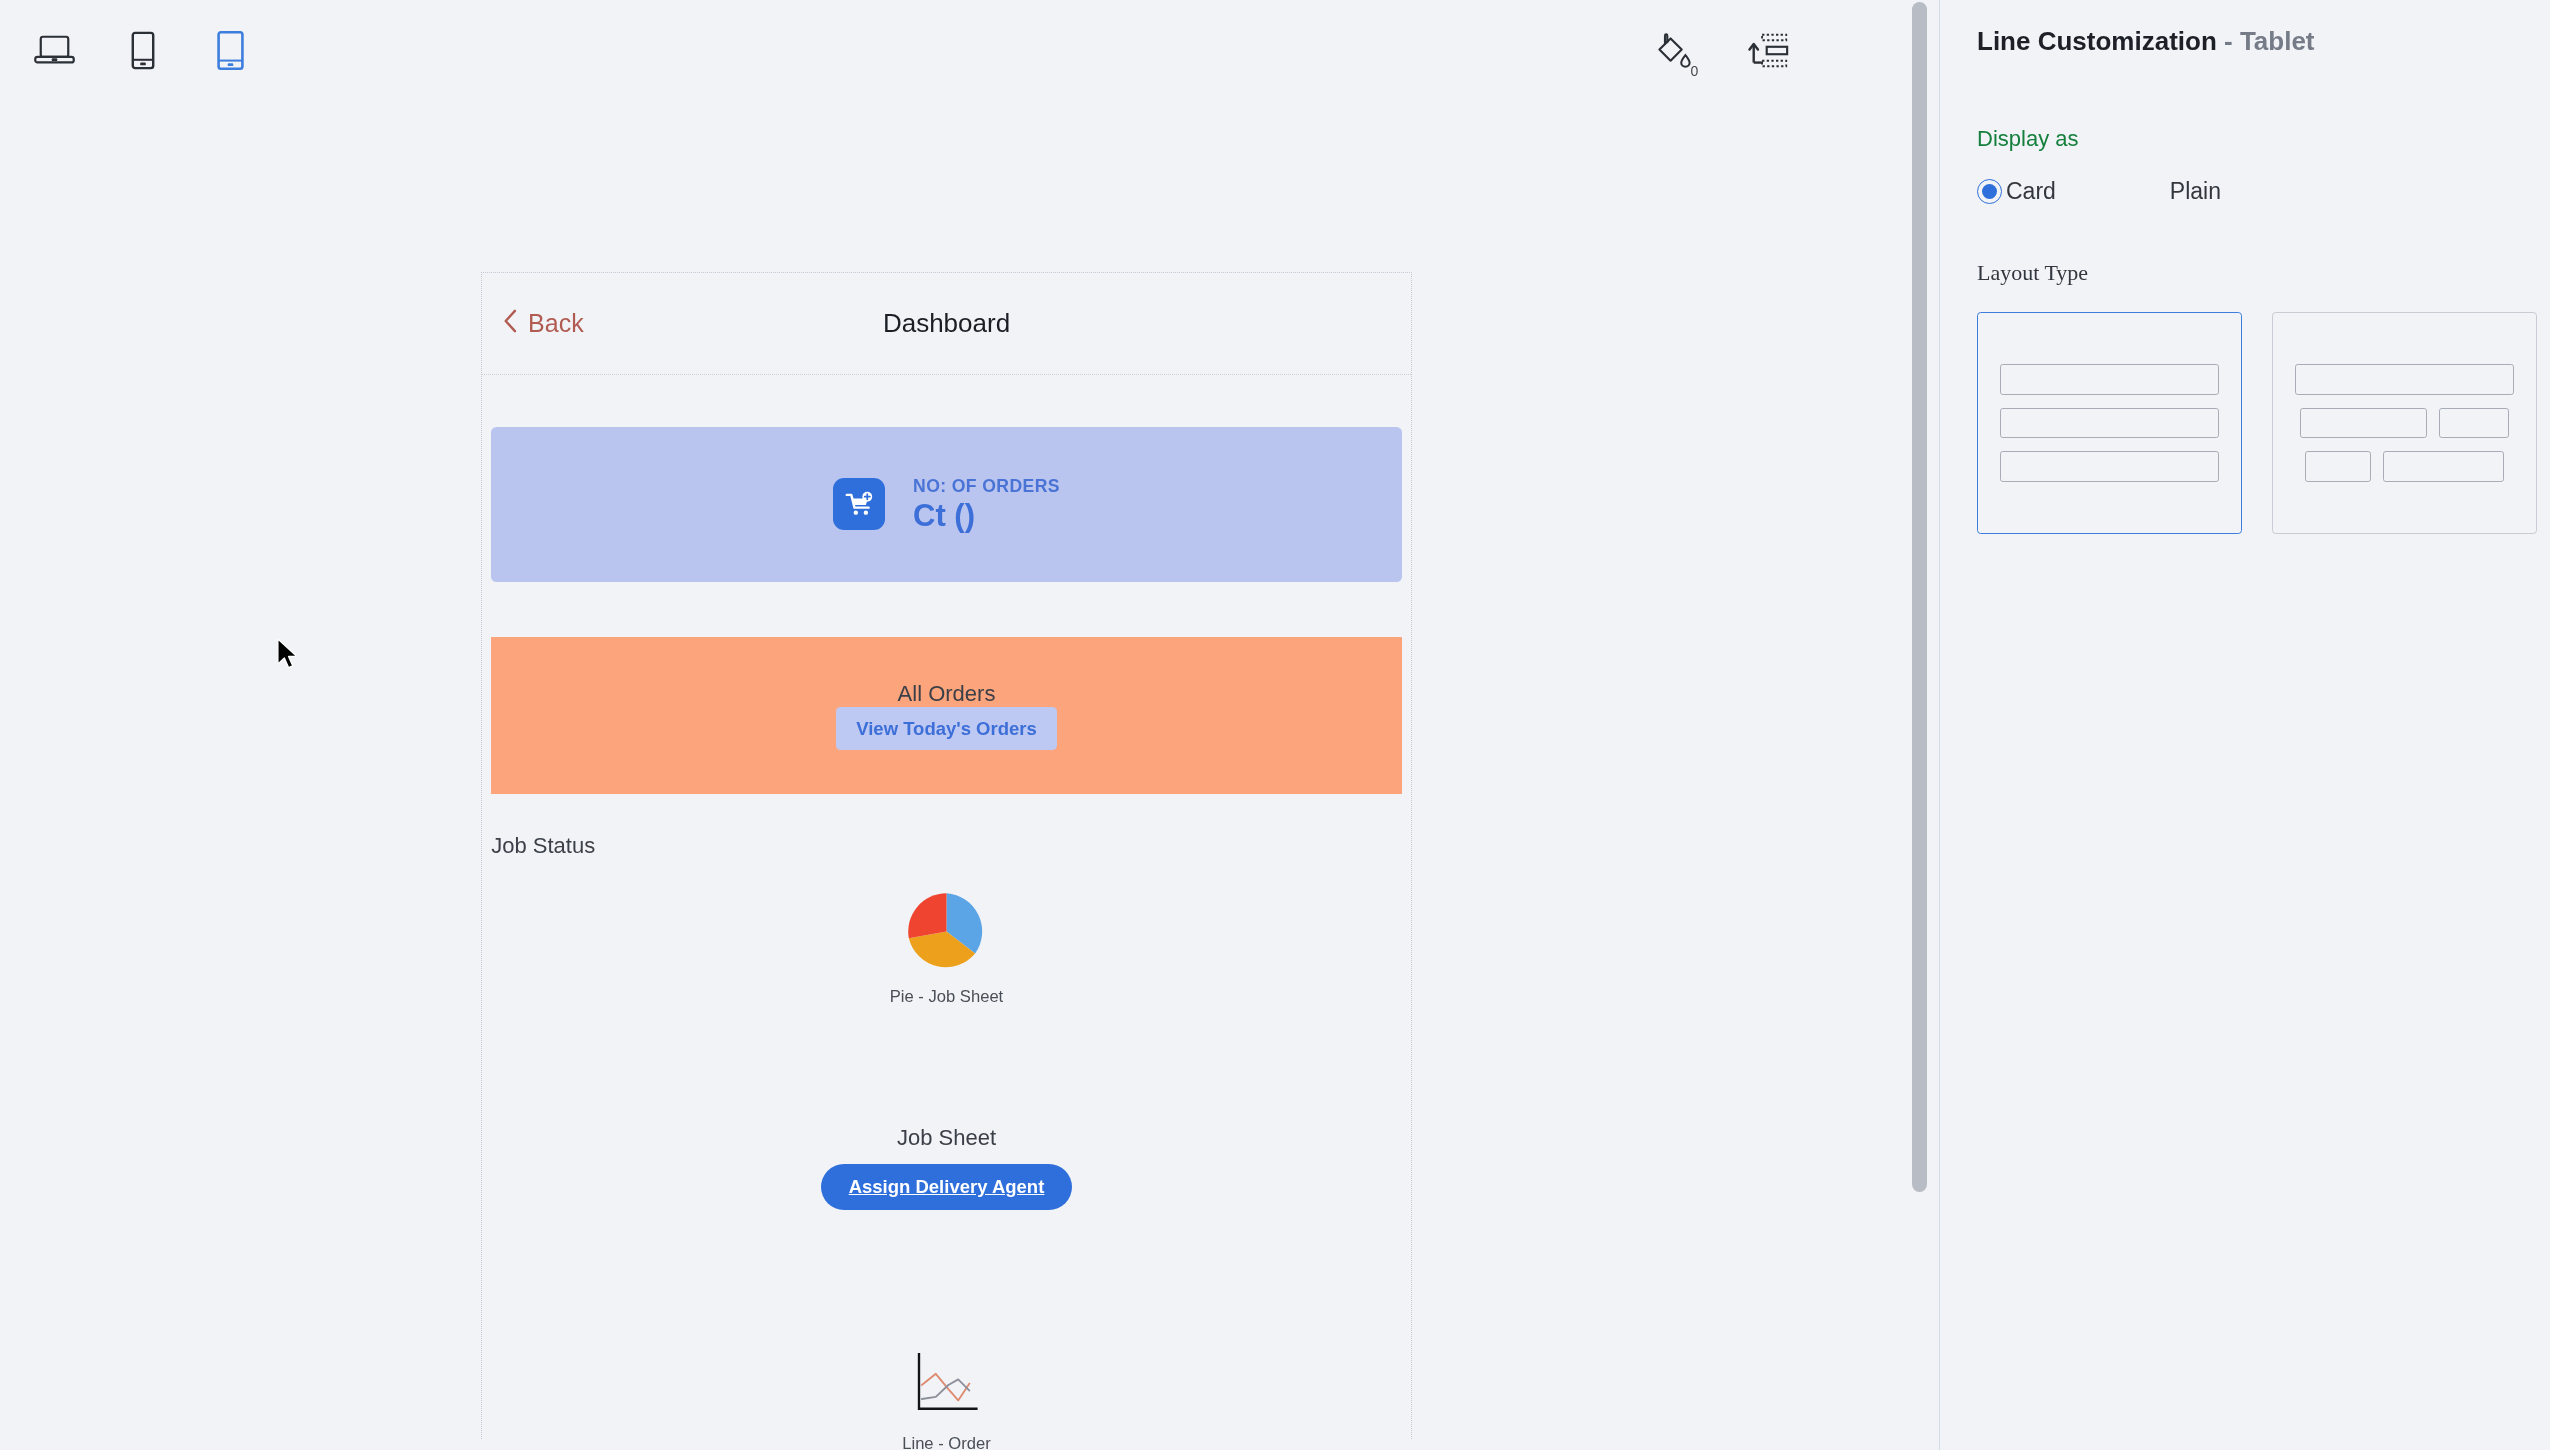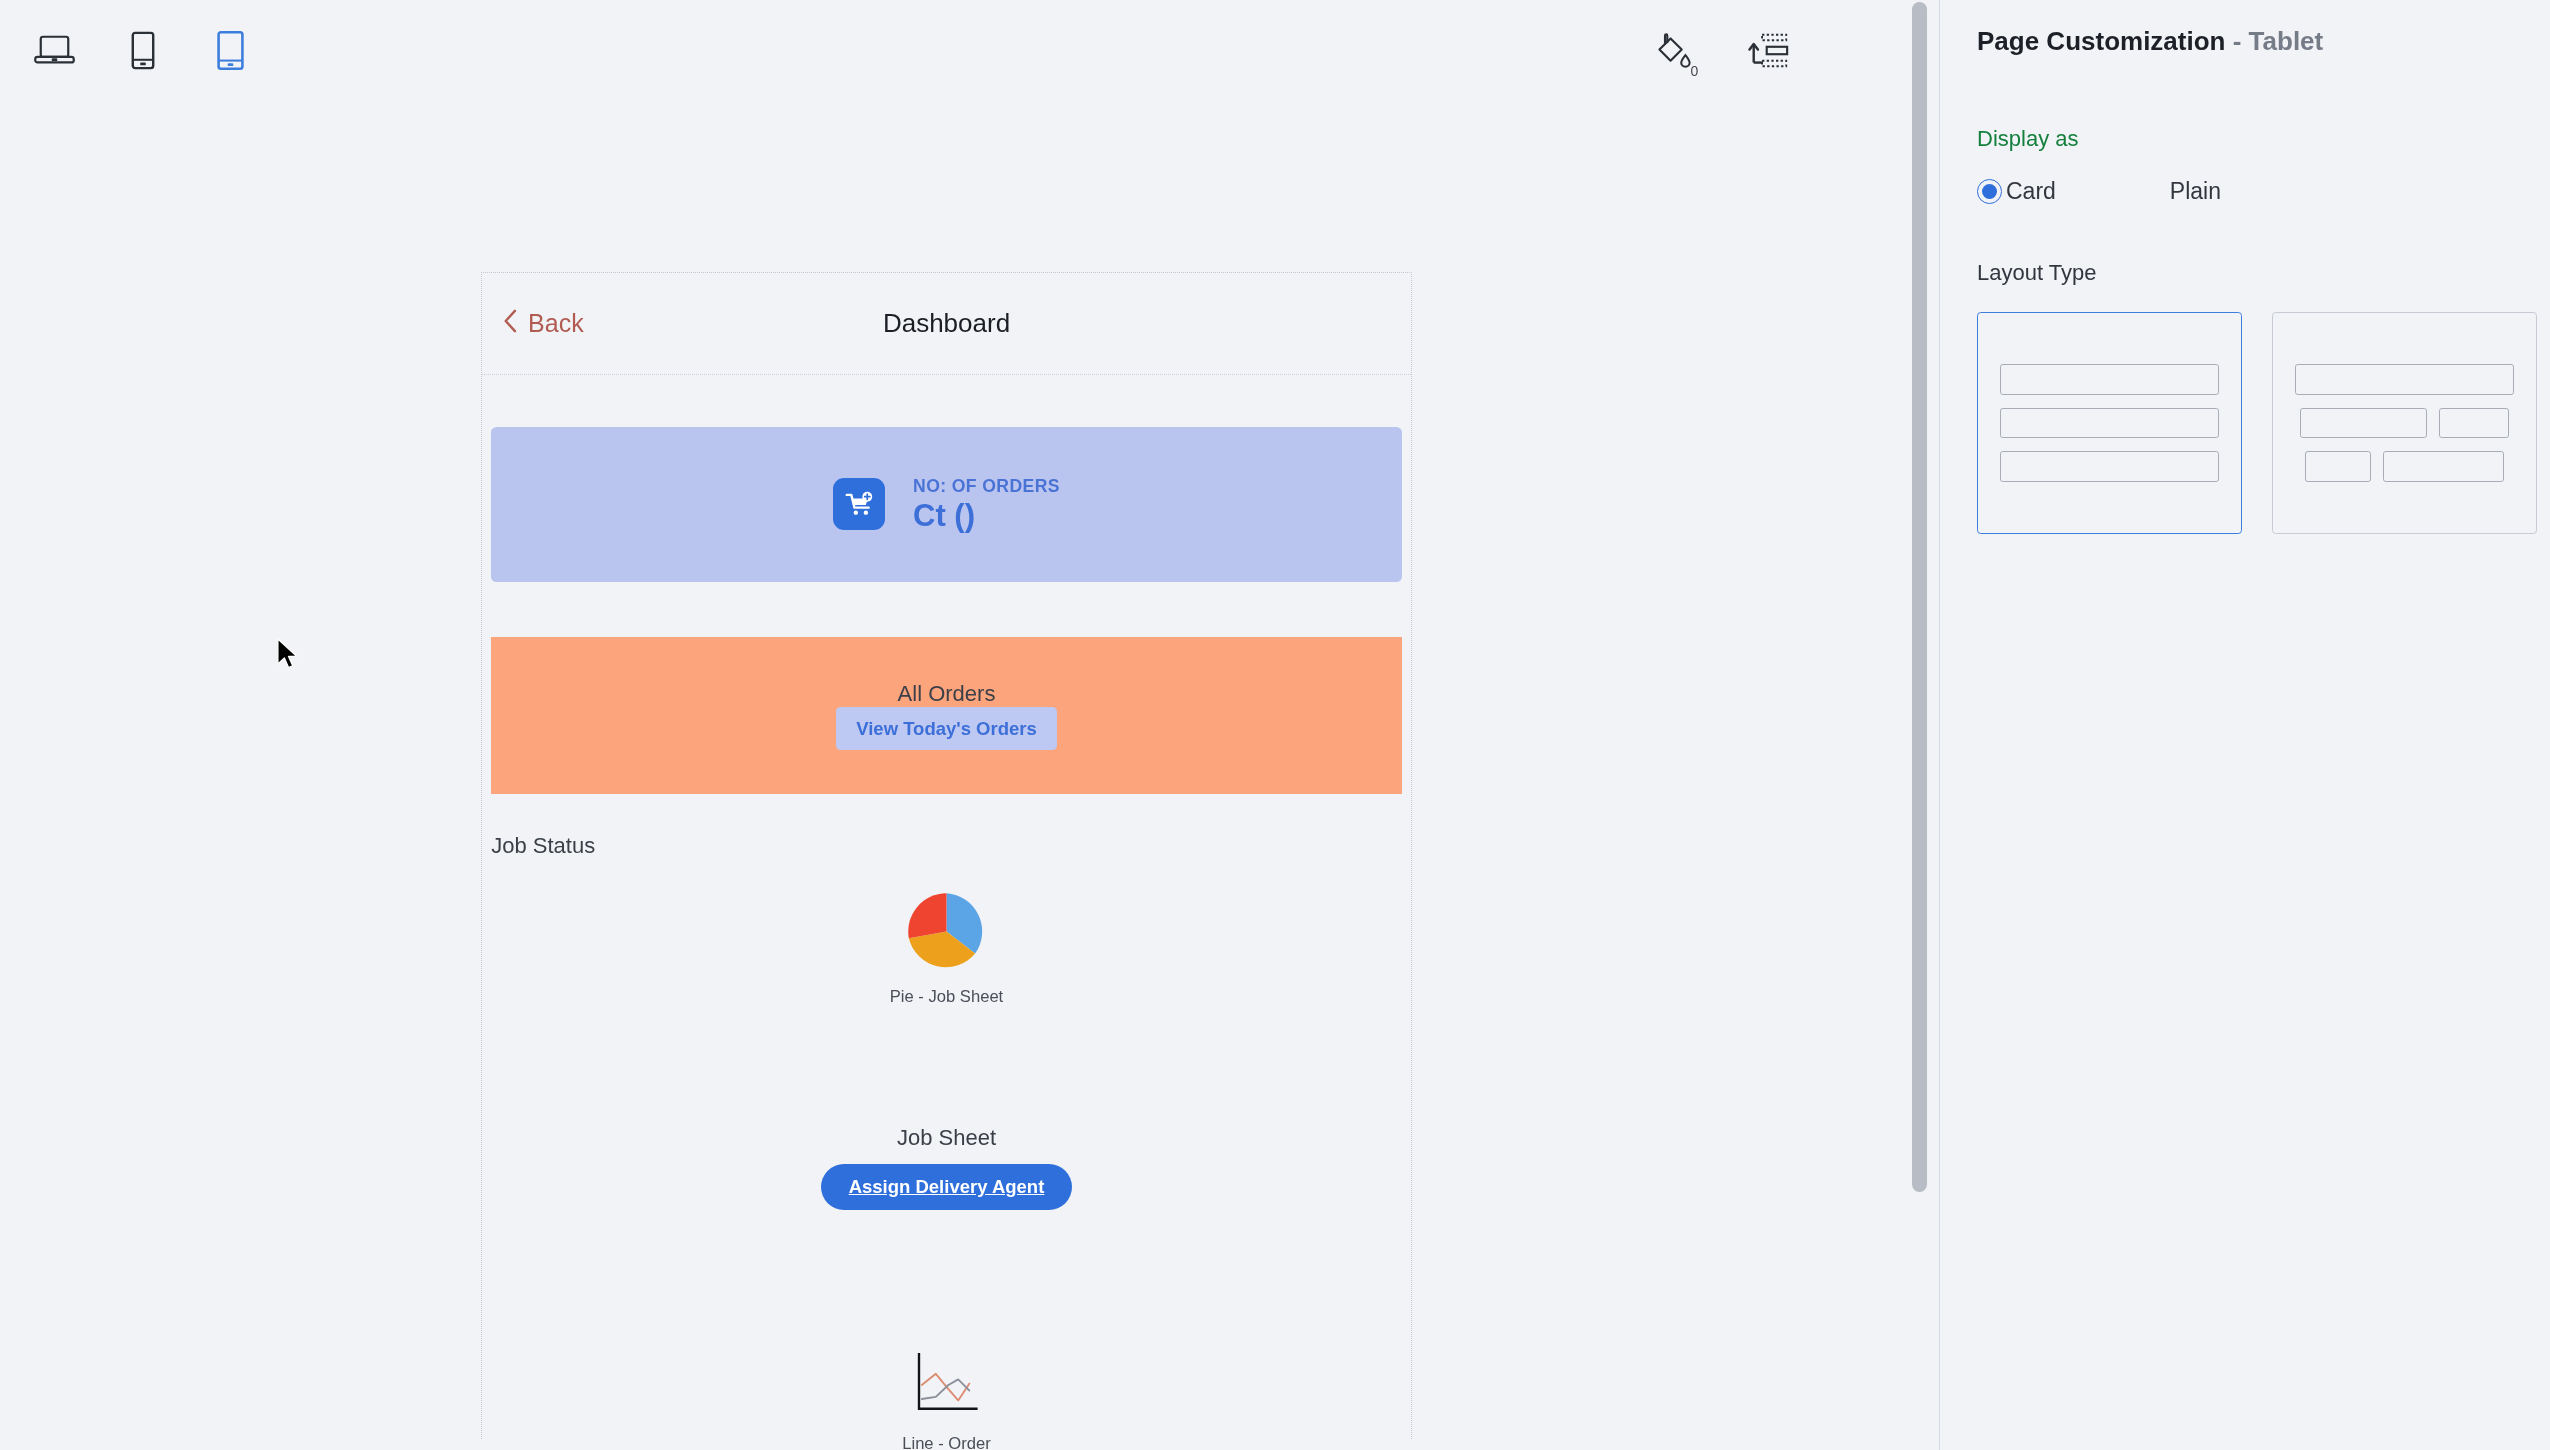--- a/index.html
+++ b/index.html
@@ -215,21 +215,21 @@
   }
   .radio-circle.off { border-color: transparent; }
   .radio-dot {
     width: 15px; height: 15px; border-radius: 50%;
     background: #2f6fdc;
   }
   .radio-label { font-size: 23px; color: #32363e; }
 
   #layout-type-label {
     margin: 55px 0 0 37px;
-    font-size: 22px; color: #32363e;
+    font-size: 22px; color: #32363e; font-family: Liberation Serif, serif;
   }
 
   #layout-options {
     margin: 26px 0 0 37px;
     display: flex; gap: 30px;
   }
   .layout-card {
     width: 265px; height: 222px;
     background: #f1f3f7;
     border: 1.8px solid #c7cbd3;
@@ -403,21 +403,21 @@
 
     <span id="mouse-cursor">
       <svg width="26" height="37" viewBox="0 0 28 40">
         <path d="M2 1 L2 28 L9 21.5 L13.5 32 L18 30 L13.5 20 L22 19.5 Z" fill="#000000" stroke="#ffffff" stroke-width="1.4" stroke-linejoin="round"></path>
       </svg>
     </span>
   </div>
 
   <div id="right-panel">
 
-    <div id="panel-title"><span>Page Customization</span><span class="subtle"> - </span><span class="subtle">Tablet</span></div>
+    <div id="panel-title"><span>Line Customization</span><span class="subtle"> - </span><span class="subtle">Tablet</span></div>
 
     <div id="display-as-label">Display as</div>
 
     <div id="display-as-row">
       <label class="radio-opt" id="radio-card">
         <span class="radio-circle">
           <span class="radio-dot"></span>
         </span>
         <span class="radio-label">Card</span>
       </label>

